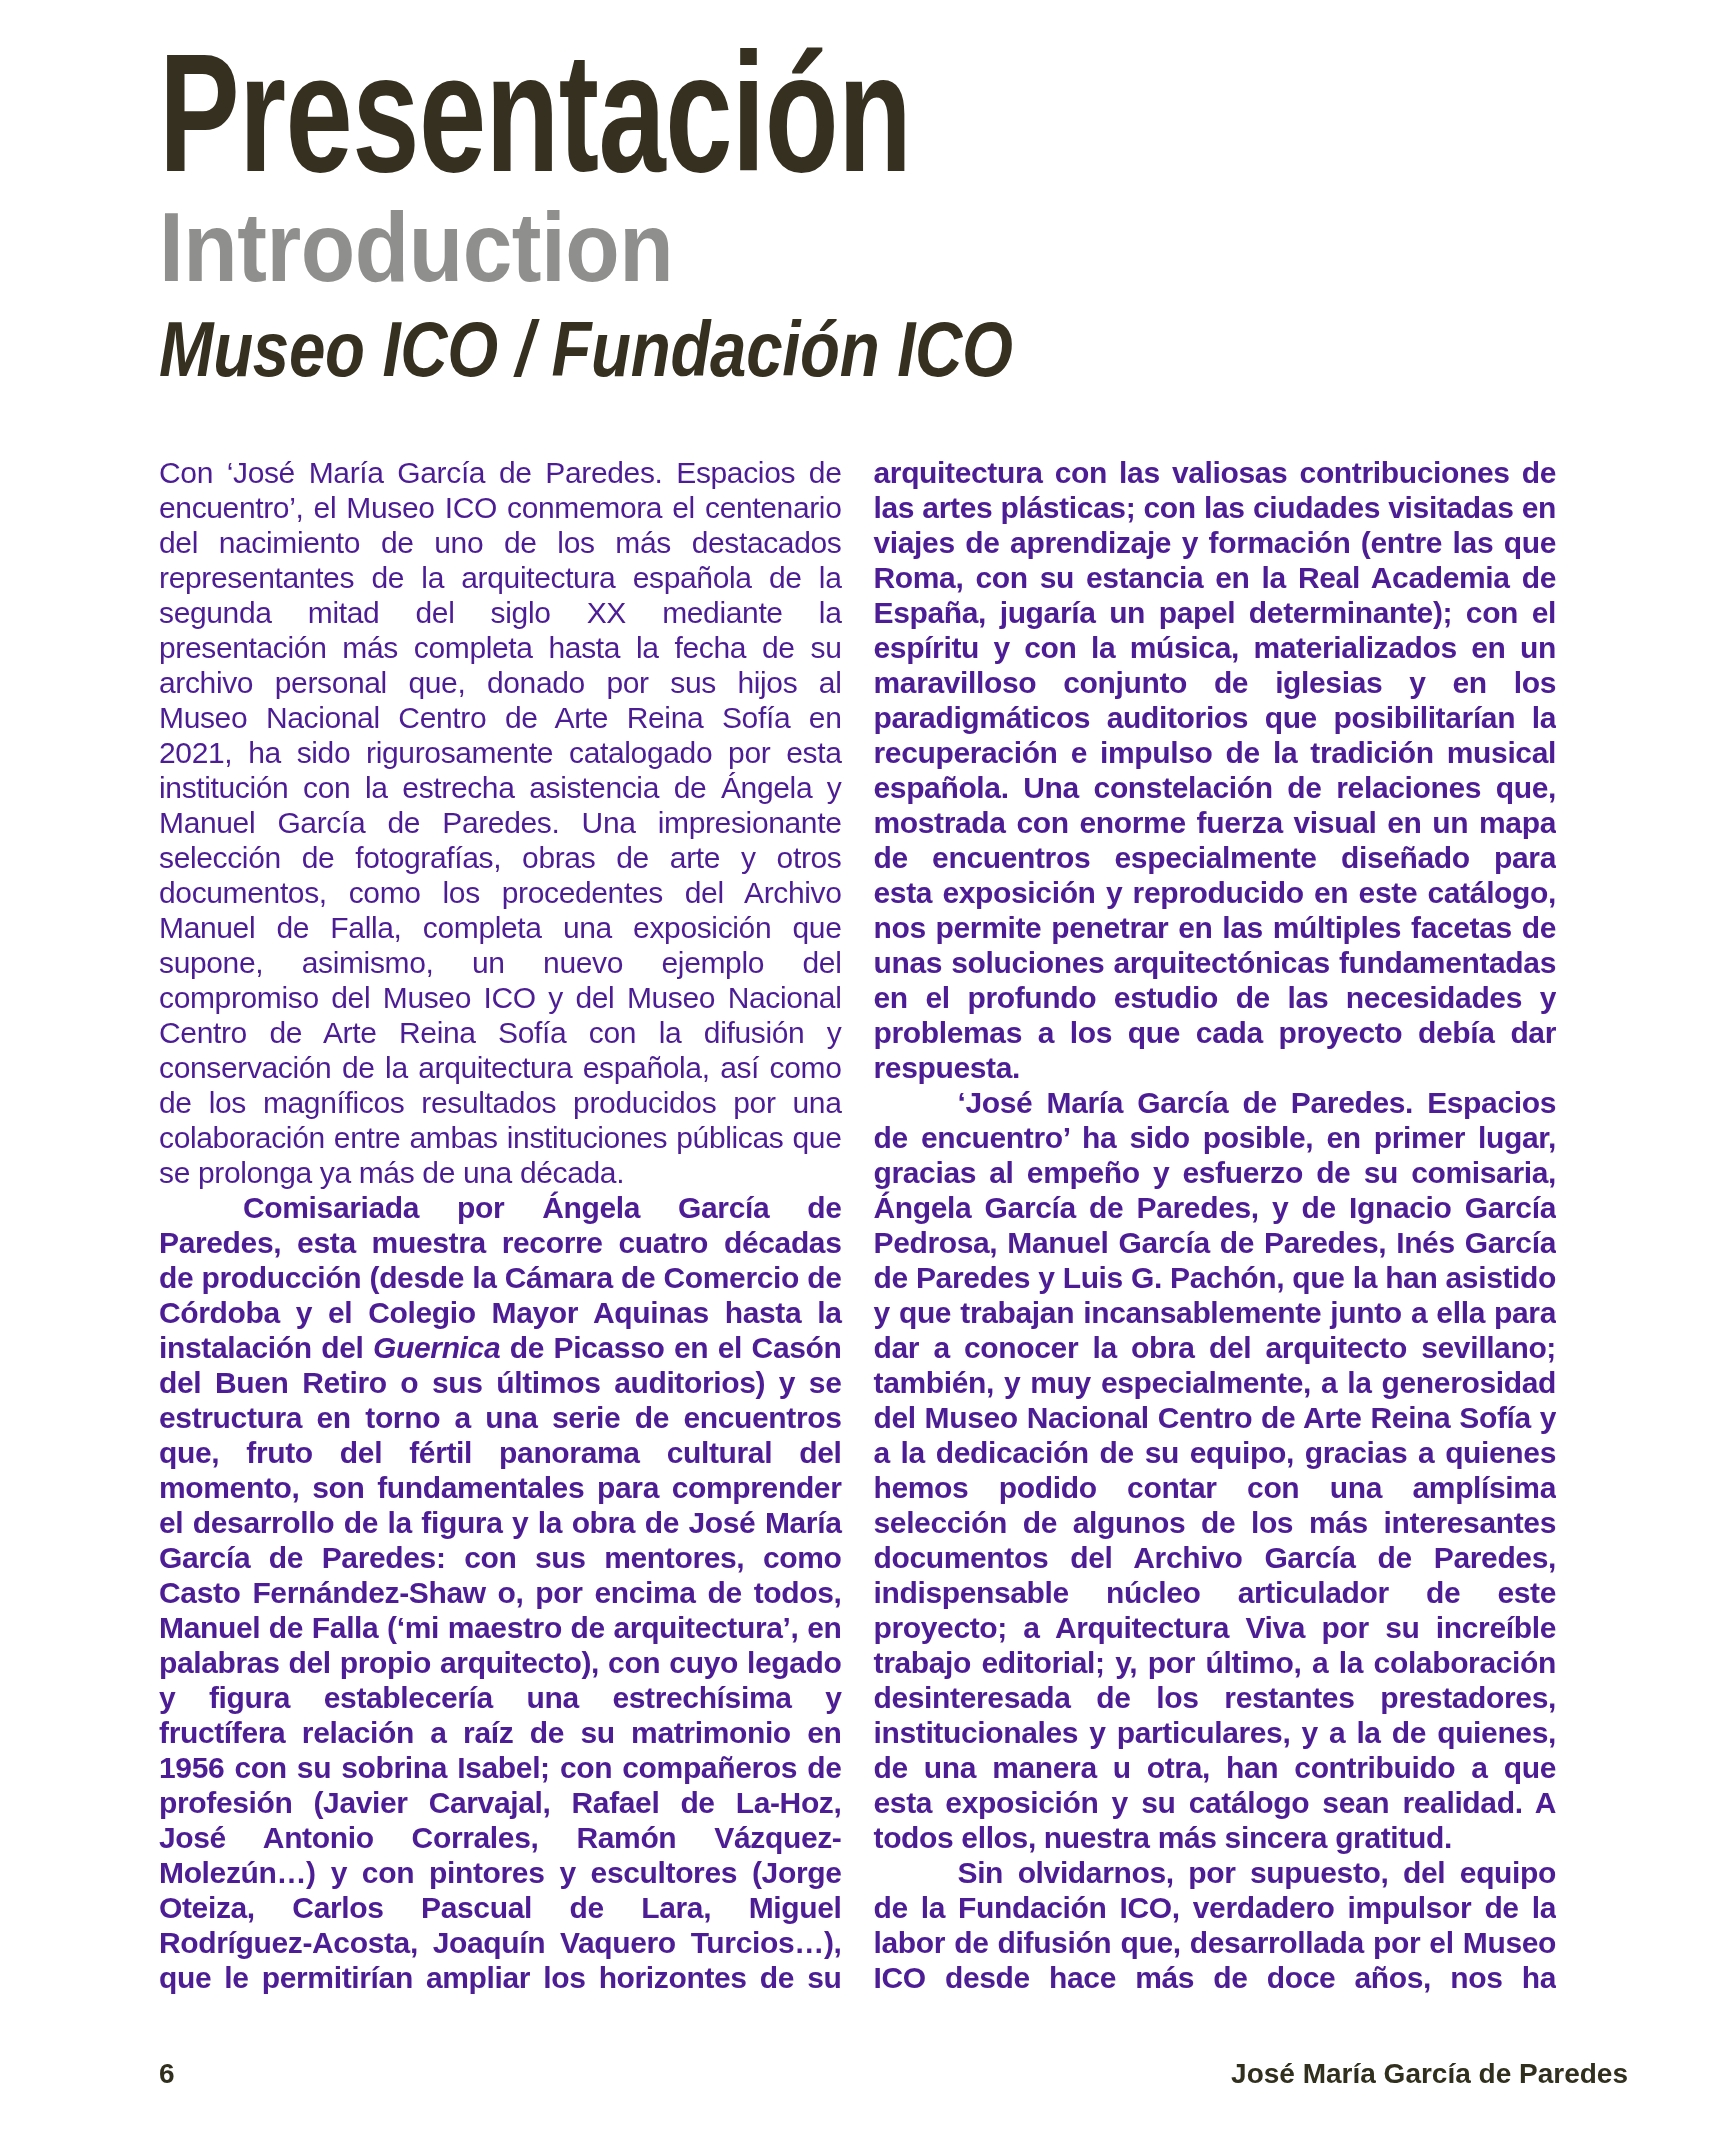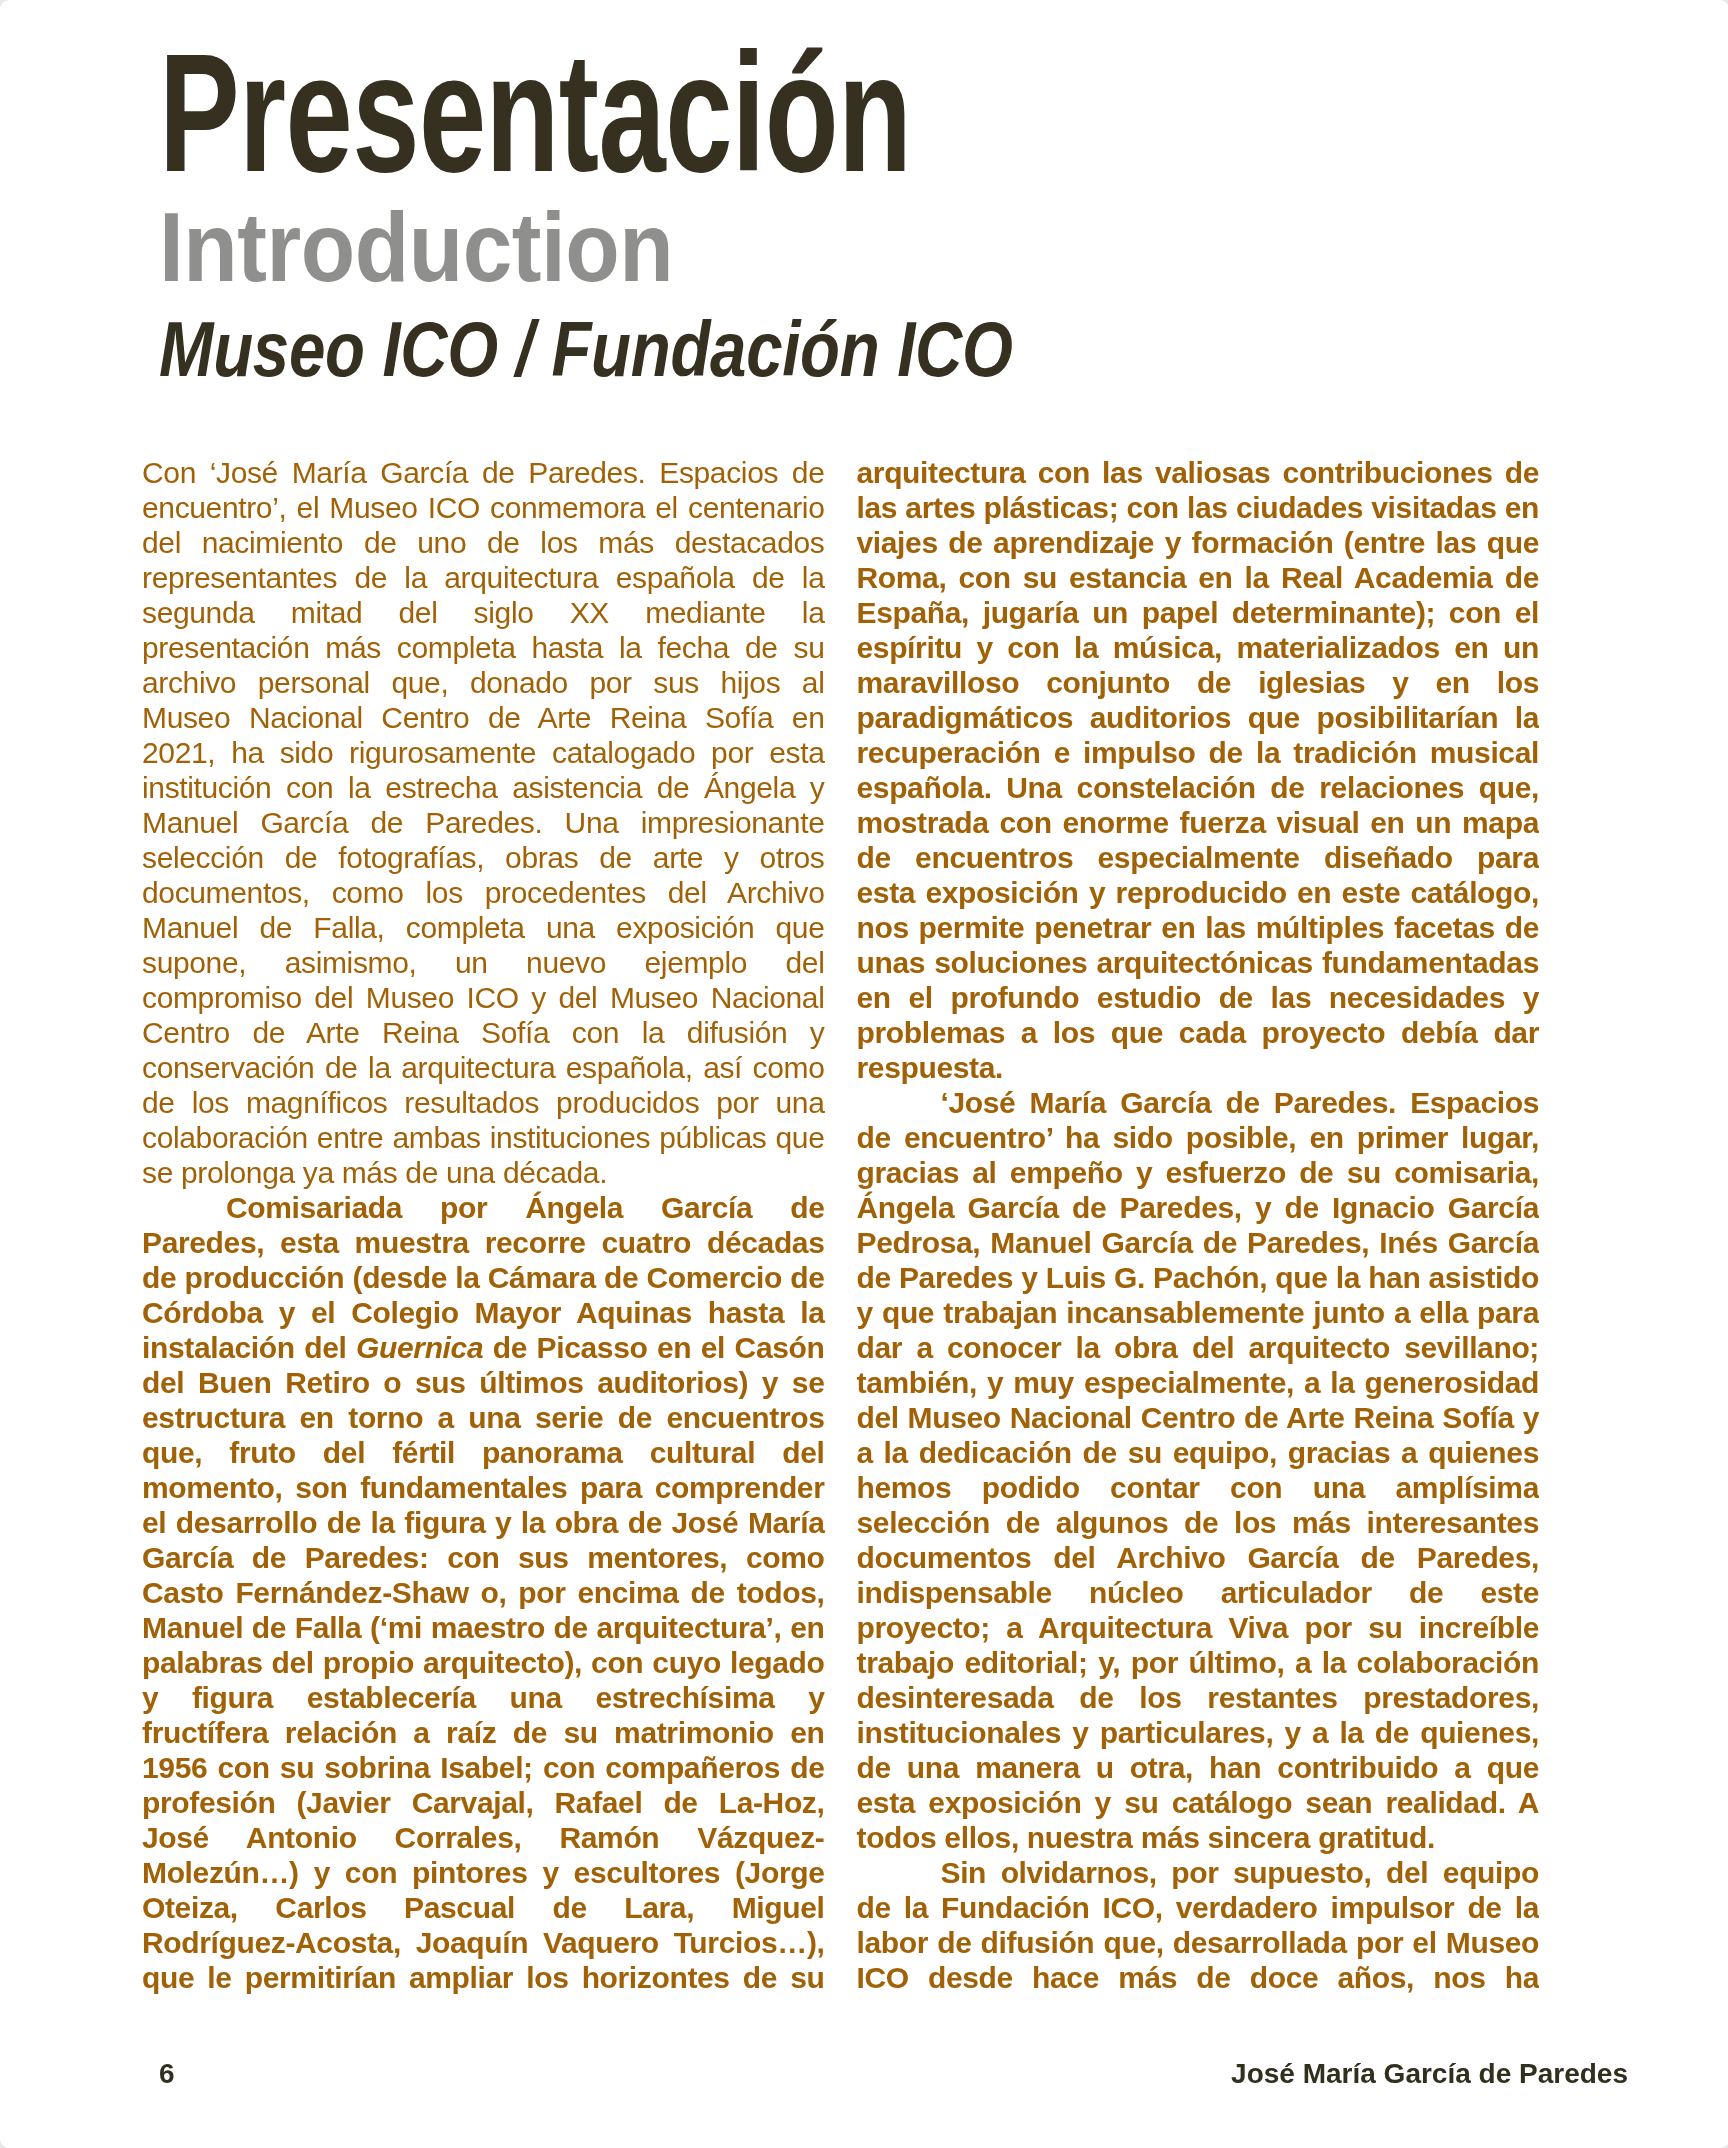--- a/index.html
+++ b/index.html
@@ -4,21 +4,20 @@
 <style>
   html, body { margin: 0; padding: 0; background: #e8e8e8; }
   .page {
     position: relative;
     width: 1729px;
     height: 2148px;
     margin: 0 auto;
     background: #ffffff;
     overflow: hidden;
     font-family: "Liberation Sans", sans-serif;
-    border-radius: 9px;
   }
   .title-es {
     position: absolute;
     left: 159px;
     top: 17px;
     margin: 0;
     font-size: 168px;
     line-height: 1.15;
     font-weight: 700;
     color: #363021;
@@ -51,30 +50,30 @@
     font-weight: 700;
     font-style: italic;
     color: #363021;
     white-space: nowrap;
     transform: scaleX(0.85);
     transform-origin: left top;
     letter-spacing: -0.005em;
   }
   .article {
     position: absolute;
-    left: 142px;
+    left: 159px;
     top: 455px;
     width: 1397px;
     height: 1571px;
     column-count: 2;
     column-gap: 32px;
     column-fill: auto;
     font-size: 30px;
     line-height: 35px;
-    color: #a16207;
+    color: #4c1d95;
     text-align: justify;
     letter-spacing: -0.012em;
     hyphens: auto;
     -webkit-hyphens: auto;
     overflow: hidden;
   }
   .article p { margin: 0; }
   .article p.indent { text-indent: 84px; font-weight: bold; }
   .footer-pagenum {
     position: absolute;

